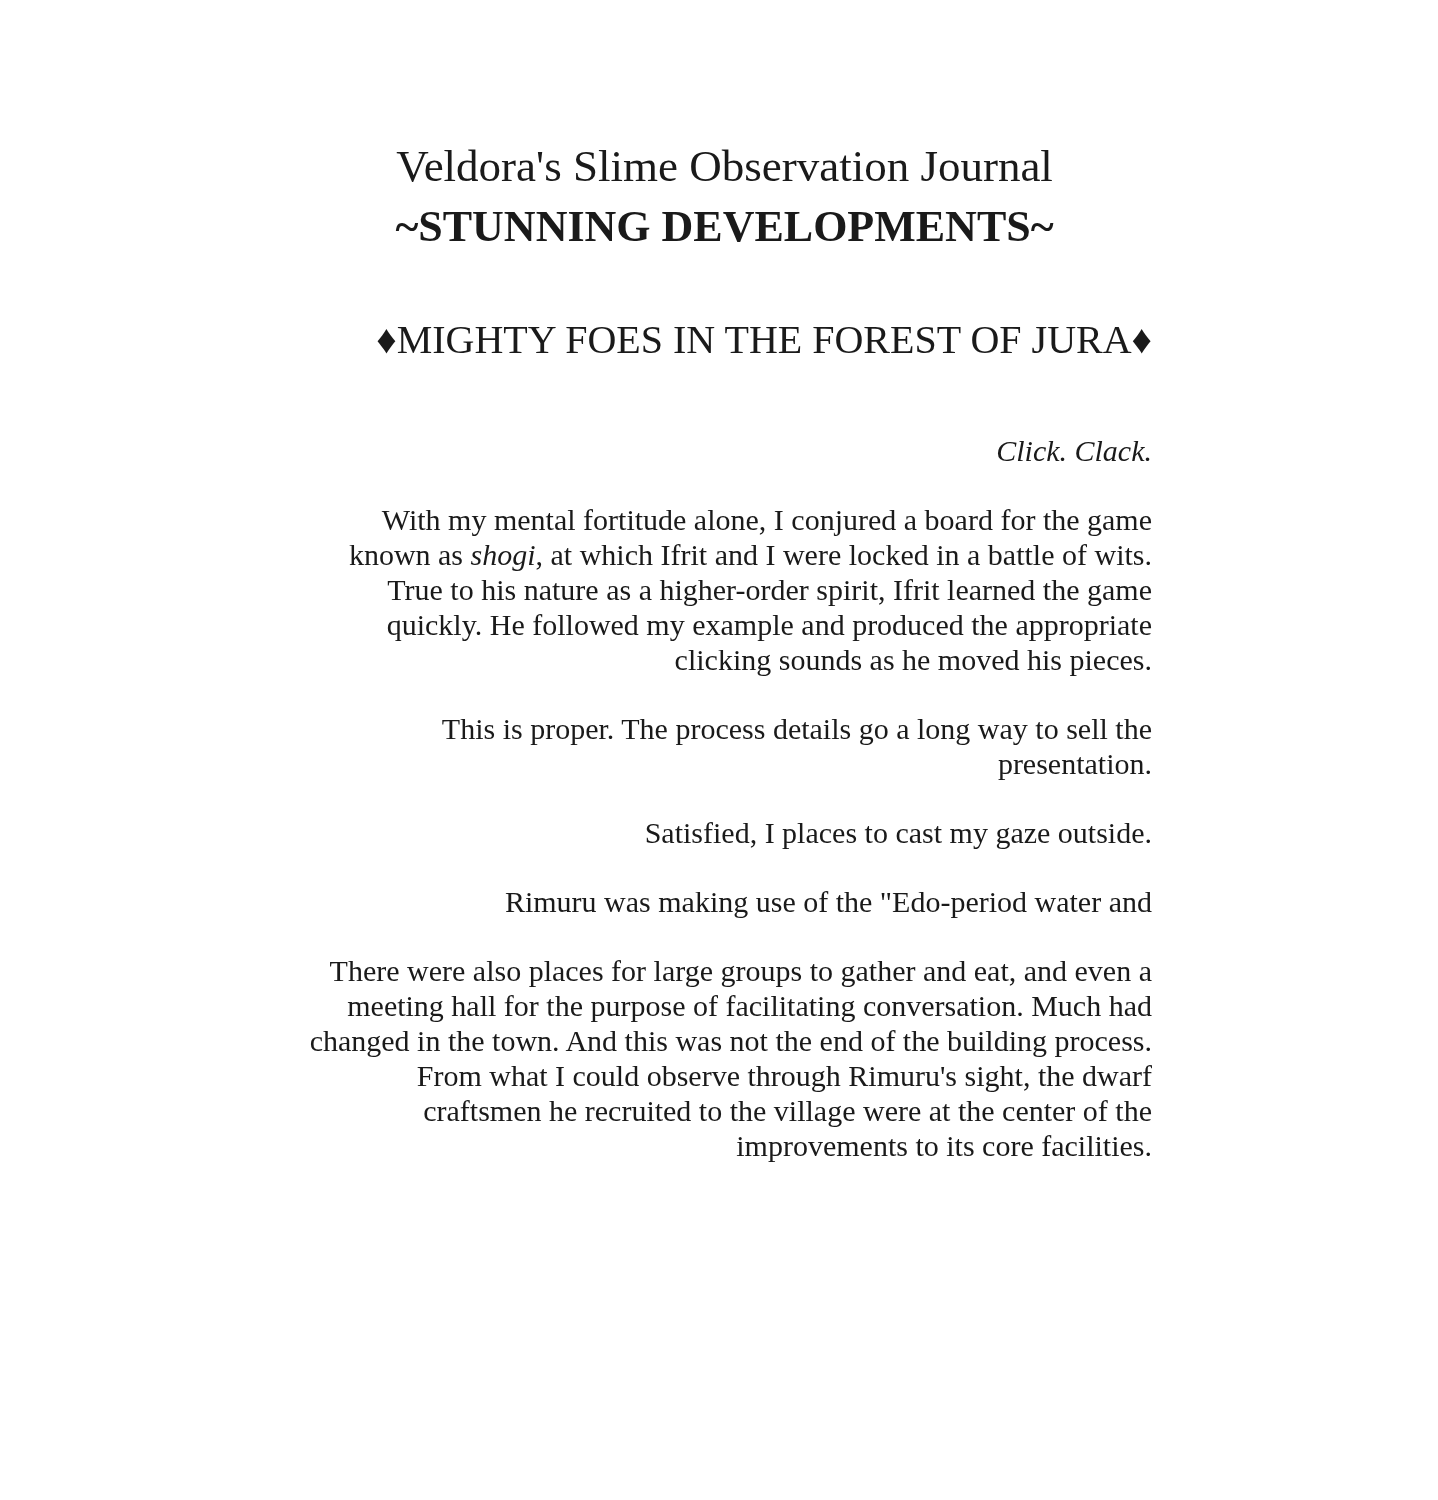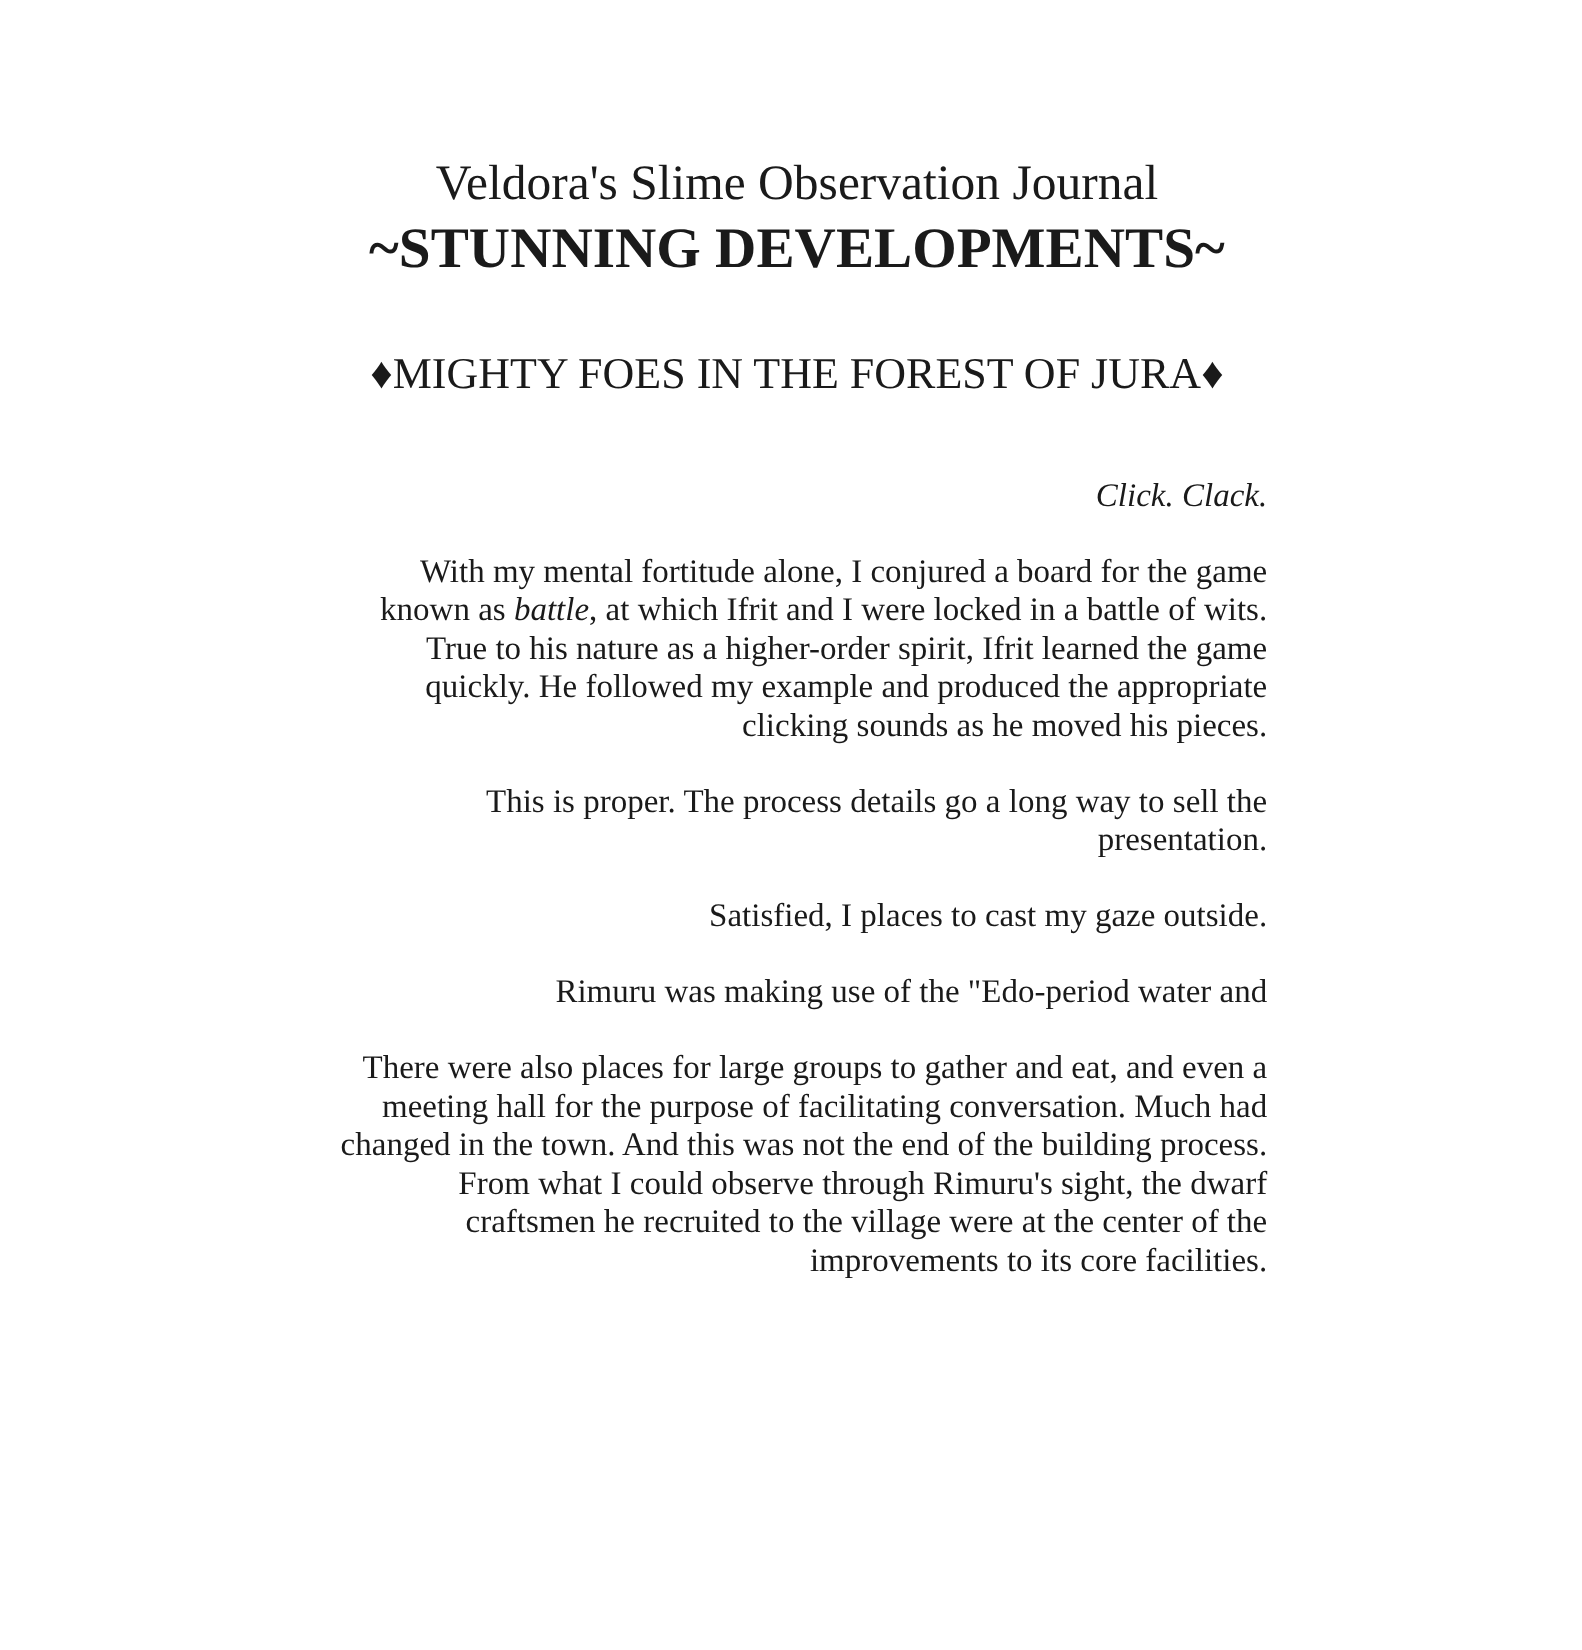--- a/index.html
+++ b/index.html
@@ -26,28 +26,28 @@
   }
   .journal-title {
     margin: 0;
     font-size: 45px;
     line-height: 58px;
     font-weight: 400;
     white-space: nowrap;
   }
   .journal-subtitle {
     margin: 0;
-    font-size: 52px;
+    font-size: 44px;
     line-height: 64px;
     font-weight: 700;
     white-space: nowrap;
   }
   .section-heading {
     margin: 56px 0 0 0;
-    text-align: center;
+    text-align: right;
     font-size: 40px;
     line-height: 50px;
     font-weight: 400;
     white-space: nowrap;
   }
   .body-text {
     margin-top: 68px;
     font-size: 30px;
     line-height: 35px;
     text-align: right;
@@ -74,21 +74,21 @@
     <h1 class="journal-subtitle">~STUNNING DEVELOPMENTS~</h1>
   </div>
 
   <h2 class="section-heading">♦MIGHTY FOES IN THE FOREST OF JURA♦</h2>
 
   <div class="body-text">
 
     <p class="italic">Click. Clack.</p>
 
 
-    <p><span>With my mental fortitude alone, I conjured a board for the game known as </span><em>battle</em><span>, at which Ifrit and I were locked in a battle of wits. True to his nature as a higher-order spirit, Ifrit learned the game quickly. He followed my example and produced the appropriate clicking sounds as he moved his pieces.</span></p>
+    <p><span>With my mental fortitude alone, I conjured a board for the game known as </span><em>shogi</em><span>, at which Ifrit and I were locked in a battle of wits. True to his nature as a higher-order spirit, Ifrit learned the game quickly. He followed my example and produced the appropriate clicking sounds as he moved his pieces.</span></p>
 
     <p>This is proper. The process details go a long way to sell the presentation.</p>
 
     <p>Satisfied, I places to cast my gaze outside.</p>
 
 
     <p>Rimuru was making use of the "Edo-period water and</p>
 
     <p>There were also places for large groups to gather and eat, and even a meeting hall for the purpose of facilitating conversation. Much had changed in the town. And this was not the end of the building process. From what I could observe through Rimuru's sight, the dwarf craftsmen he recruited to the village were at the center of the improvements to its core facilities.</p>
 

